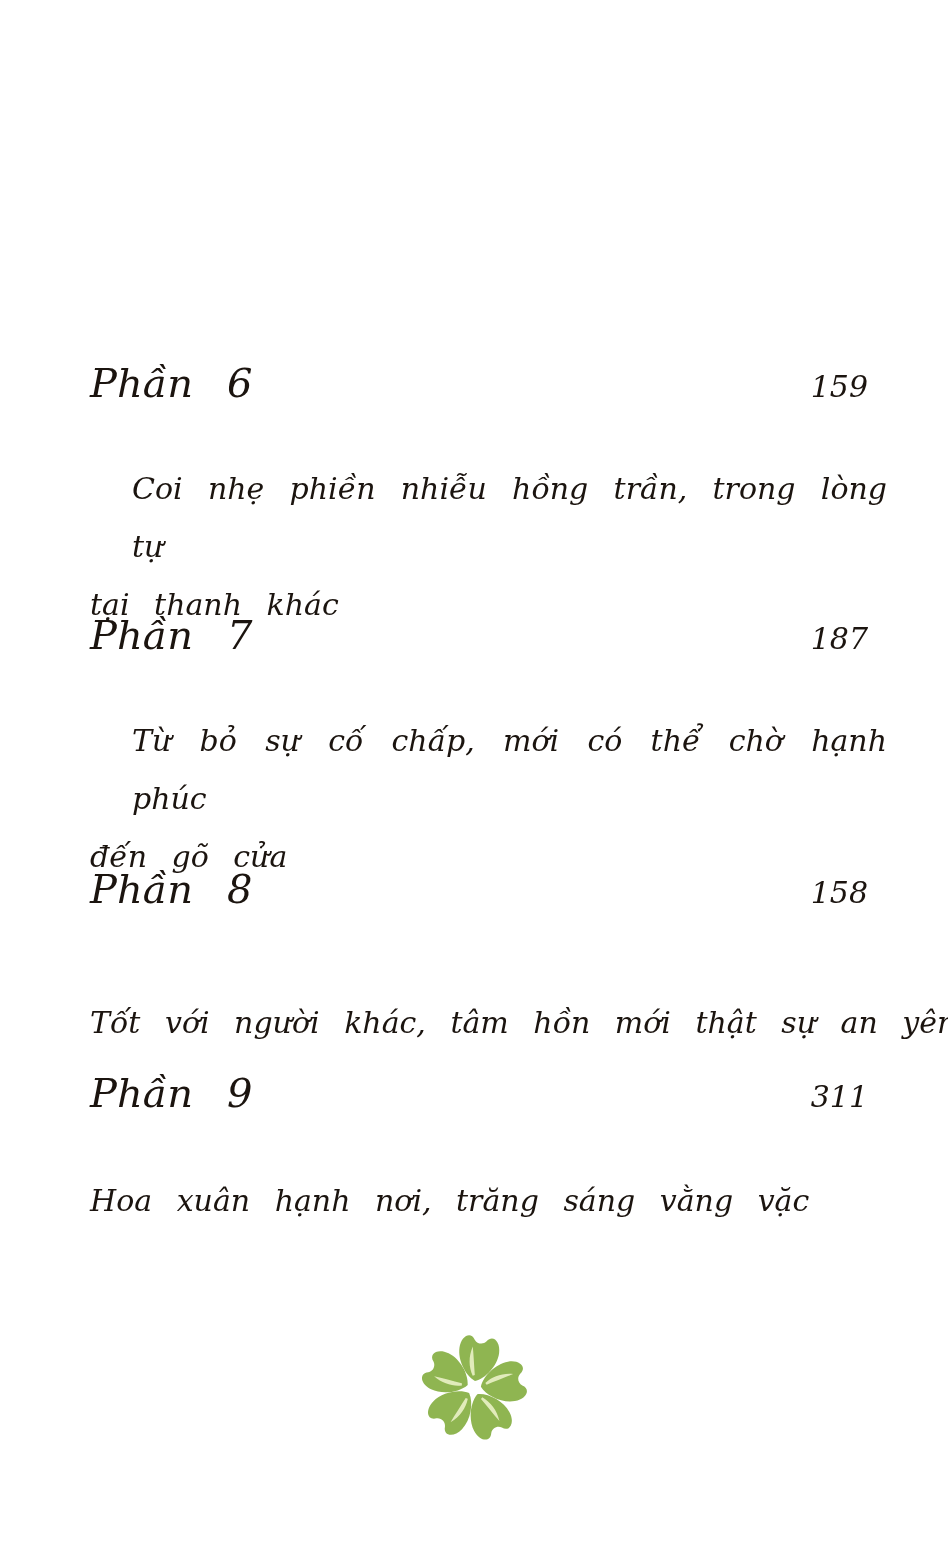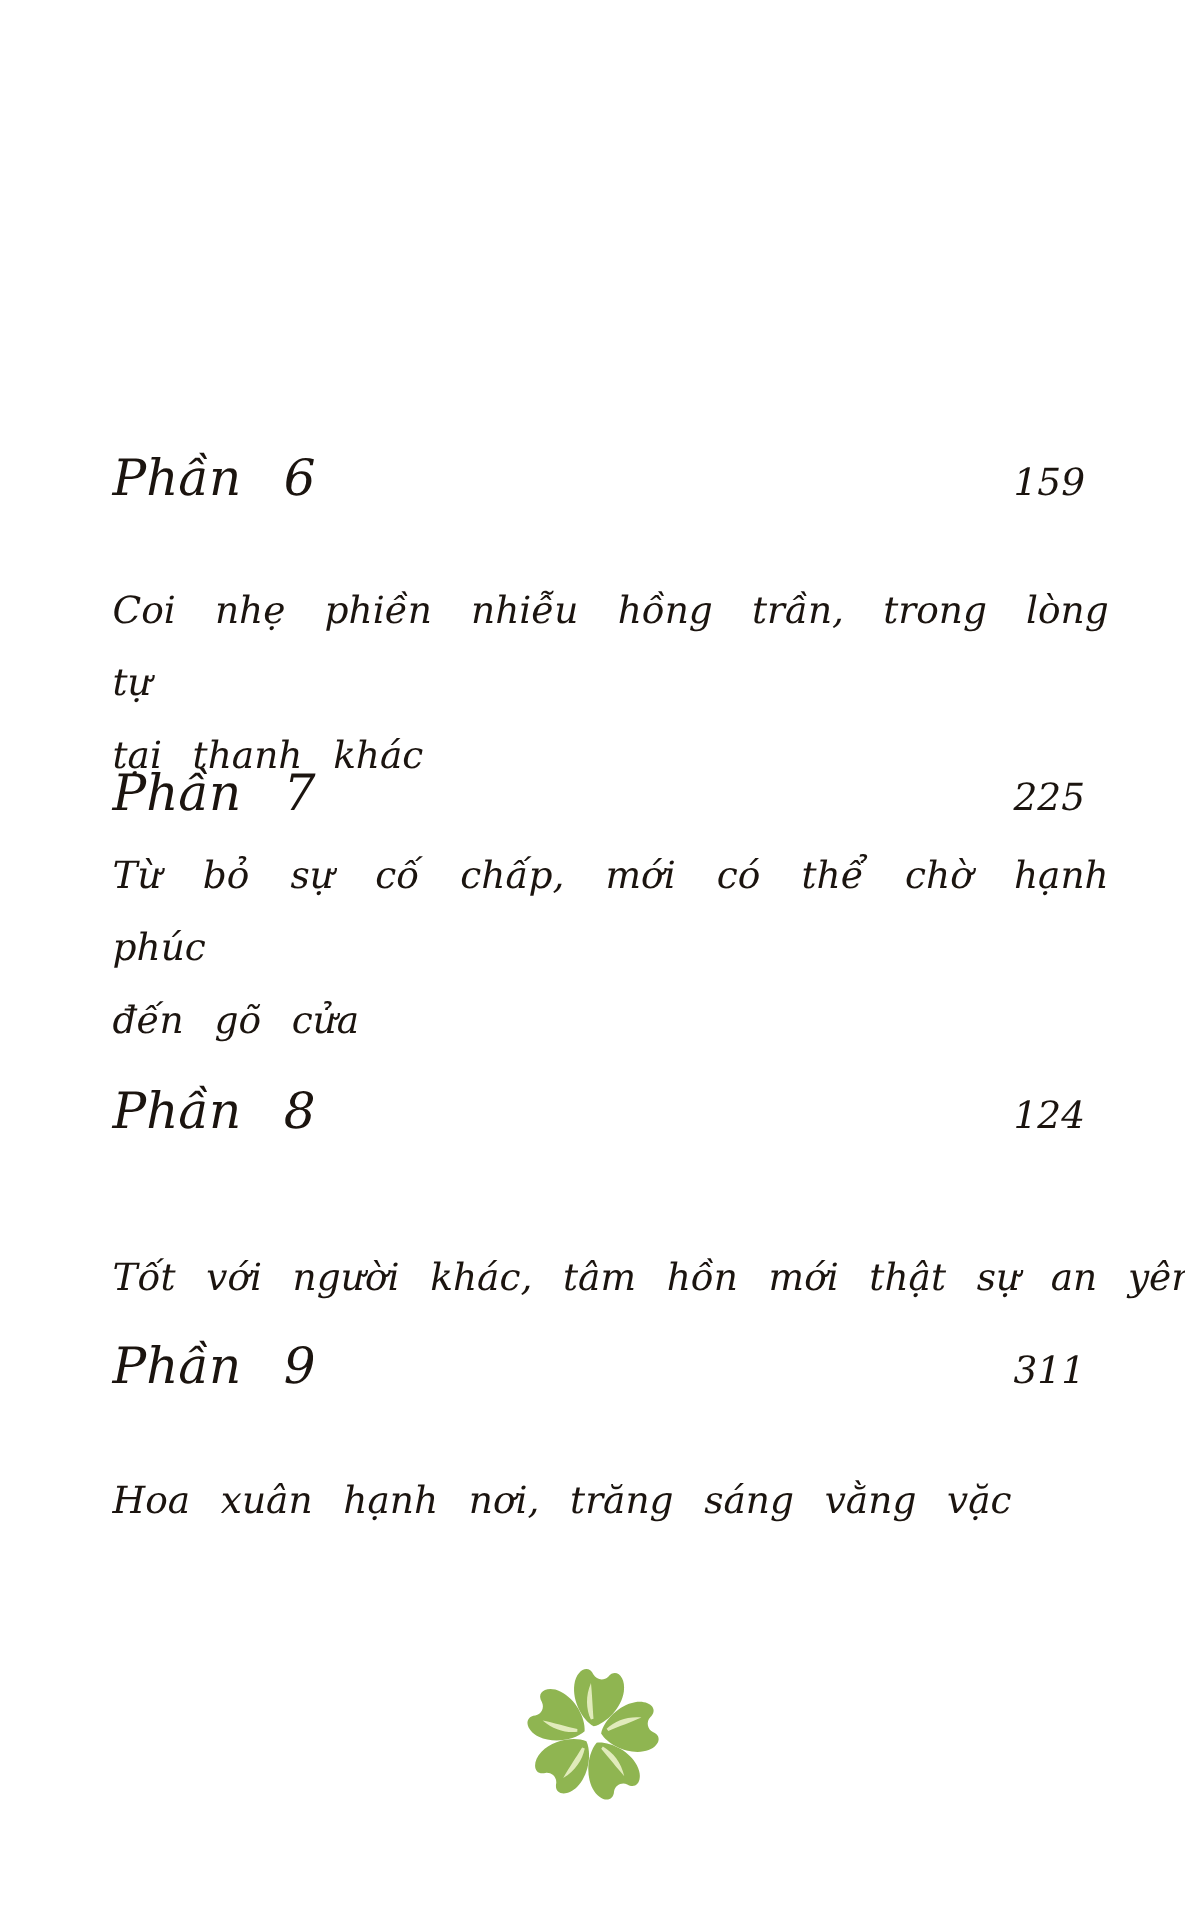--- a/index.html
+++ b/index.html
@@ -47,20 +47,21 @@
   .title-line {
     font-size: 30px;
     line-height: 58px;
     word-spacing: 15px;
     white-space: nowrap;
   }
   .title-line.stretch {
     white-space: normal;
     text-align: justify;
     text-align-last: justify;
+    margin-left: 42px;
   }
   .ornament {
     position: absolute;
     left: 414px; top: 1328px;
     width: 120px; height: 120px;
   }
 </style>
 </head>
 <body>
 
@@ -76,33 +77,33 @@
   <div class="title-block" style="top:460px">
     <div class="script title-line stretch">Coi nhẹ phiền nhiễu hồng trần, trong lòng tự</div>
     <div class="script title-line">tại thanh khác</div>
   </div>
 
   <div class="heading-row" style="top:610px">
     <span class="heading-left">
       <span class="script heading-label">Phần</span>
       <span class="script heading-number">7</span>
     </span>
-    <span class="script page-number">225</span>
+    <span class="script page-number">187</span>
   </div>
-  <div class="title-block" style="top:672px">
+  <div class="title-block" style="top:712px">
     <div class="script title-line stretch">Từ bỏ sự cố chấp, mới có thể chờ hạnh phúc</div>
     <div class="script title-line">đến gõ cửa</div>
   </div>
 
   <div class="heading-row" style="top:864px">
     <span class="heading-left">
       <span class="script heading-label">Phần</span>
       <span class="script heading-number">8</span>
     </span>
-    <span class="script page-number">124</span>
+    <span class="script page-number">158</span>
   </div>
   <div class="title-block" style="top:994px">
     <div class="script title-line">Tốt với người khác, tâm hồn mới thật sự an yên</div>
   </div>
 
   <div class="heading-row" style="top:1068px">
     <span class="heading-left">
       <span class="script heading-label">Phần</span>
       <span class="script heading-number">9</span>
     </span>

